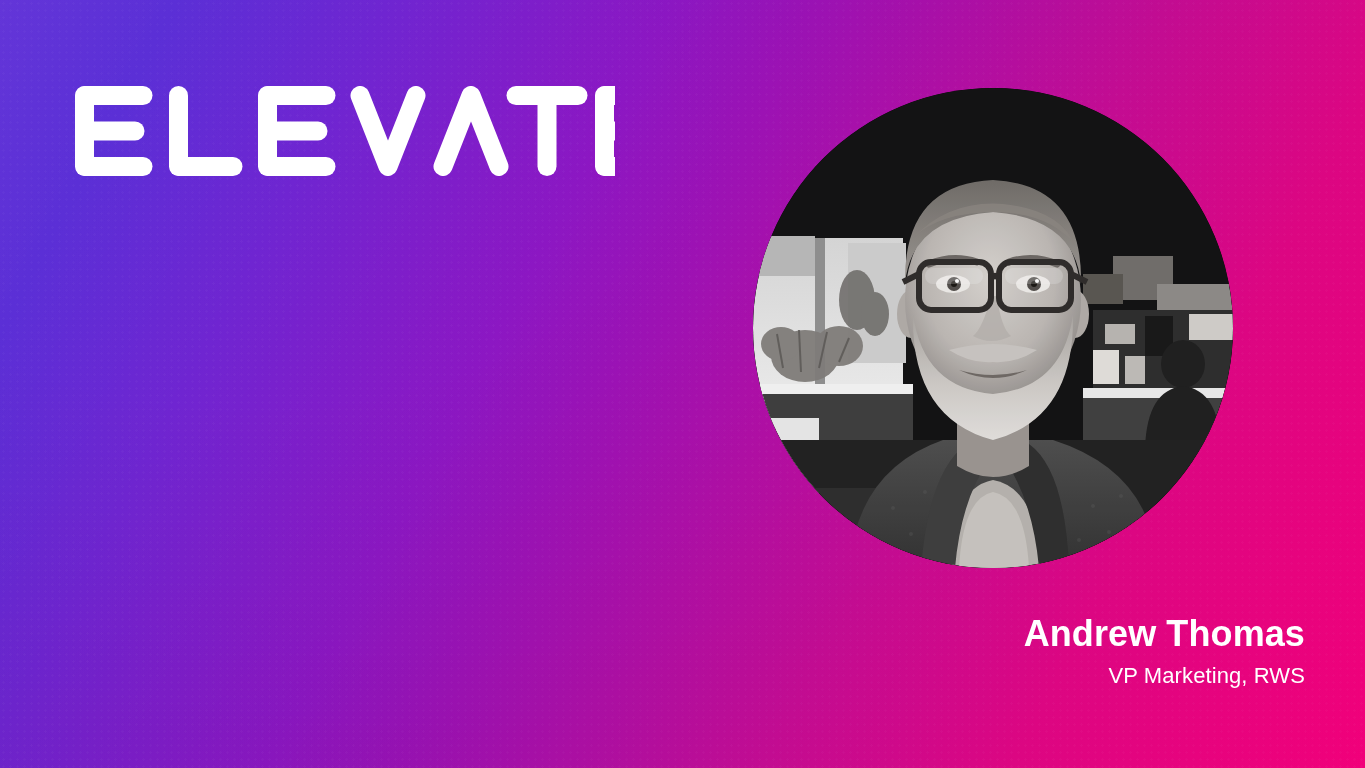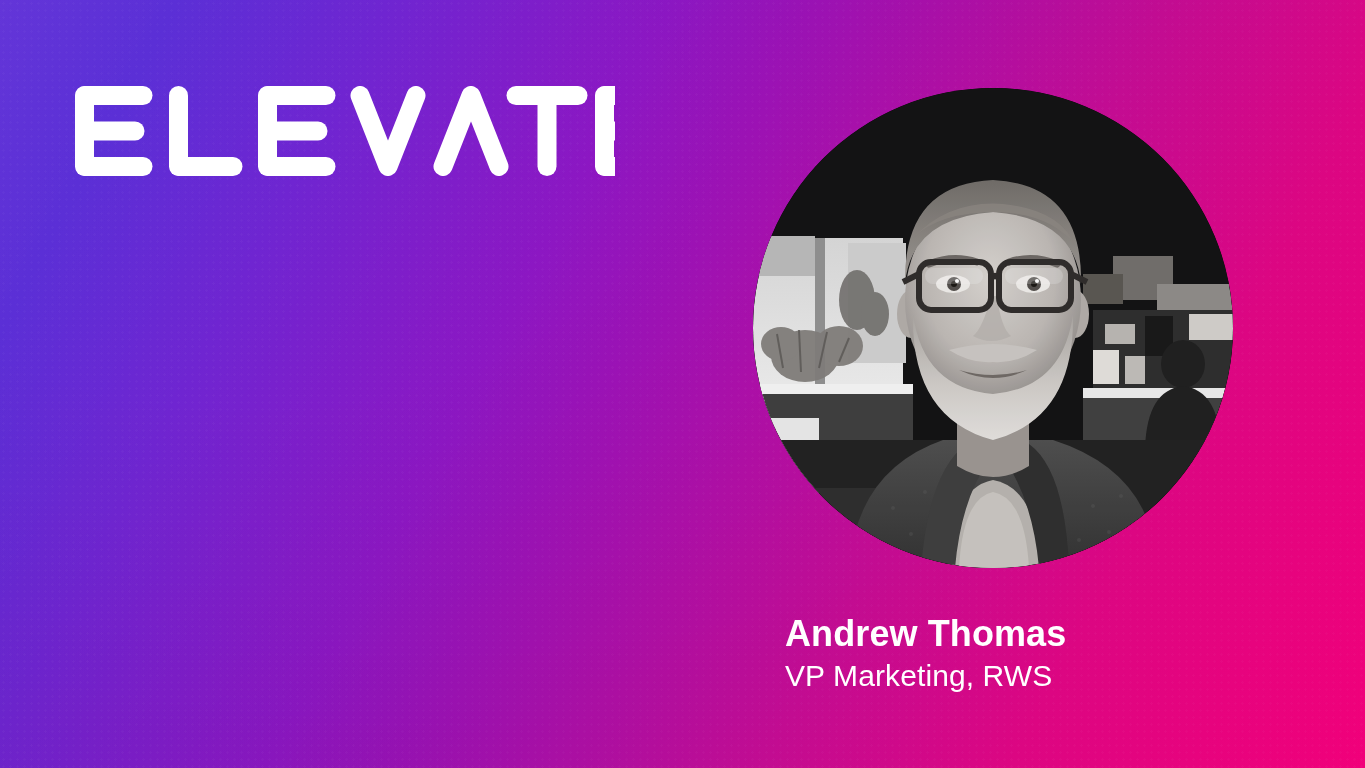--- a/index.html
+++ b/index.html
@@ -68,31 +68,32 @@
     overflow:hidden;
     background:#0a0a0a;
   }
   #portrait svg { display:block; width:480px; height:480px; }
 
   
   #nameblock {
     position:absolute;
     right:60px; top:612px;
     width:520px;
+    text-align:right;
     color:#ffffff;
   }
   #speaker-name {
     font-size:36px;
     font-weight:bold;
     line-height:44px;
     letter-spacing:.1px;
     white-space:nowrap;
   }
   #speaker-role {
-    font-size:30px;
+    font-size:22px;
     font-weight:normal;
     line-height:40px;
     letter-spacing:.1px;
     white-space:nowrap;
   }
 </style>
 </head>
 <body>
 
 <div id="slide">

